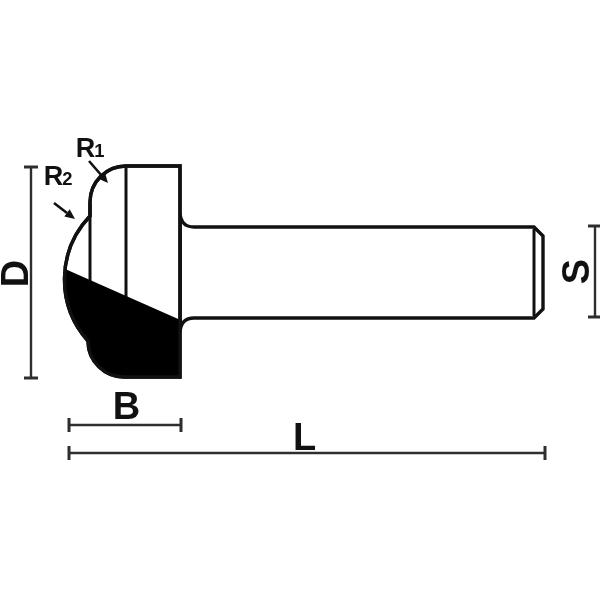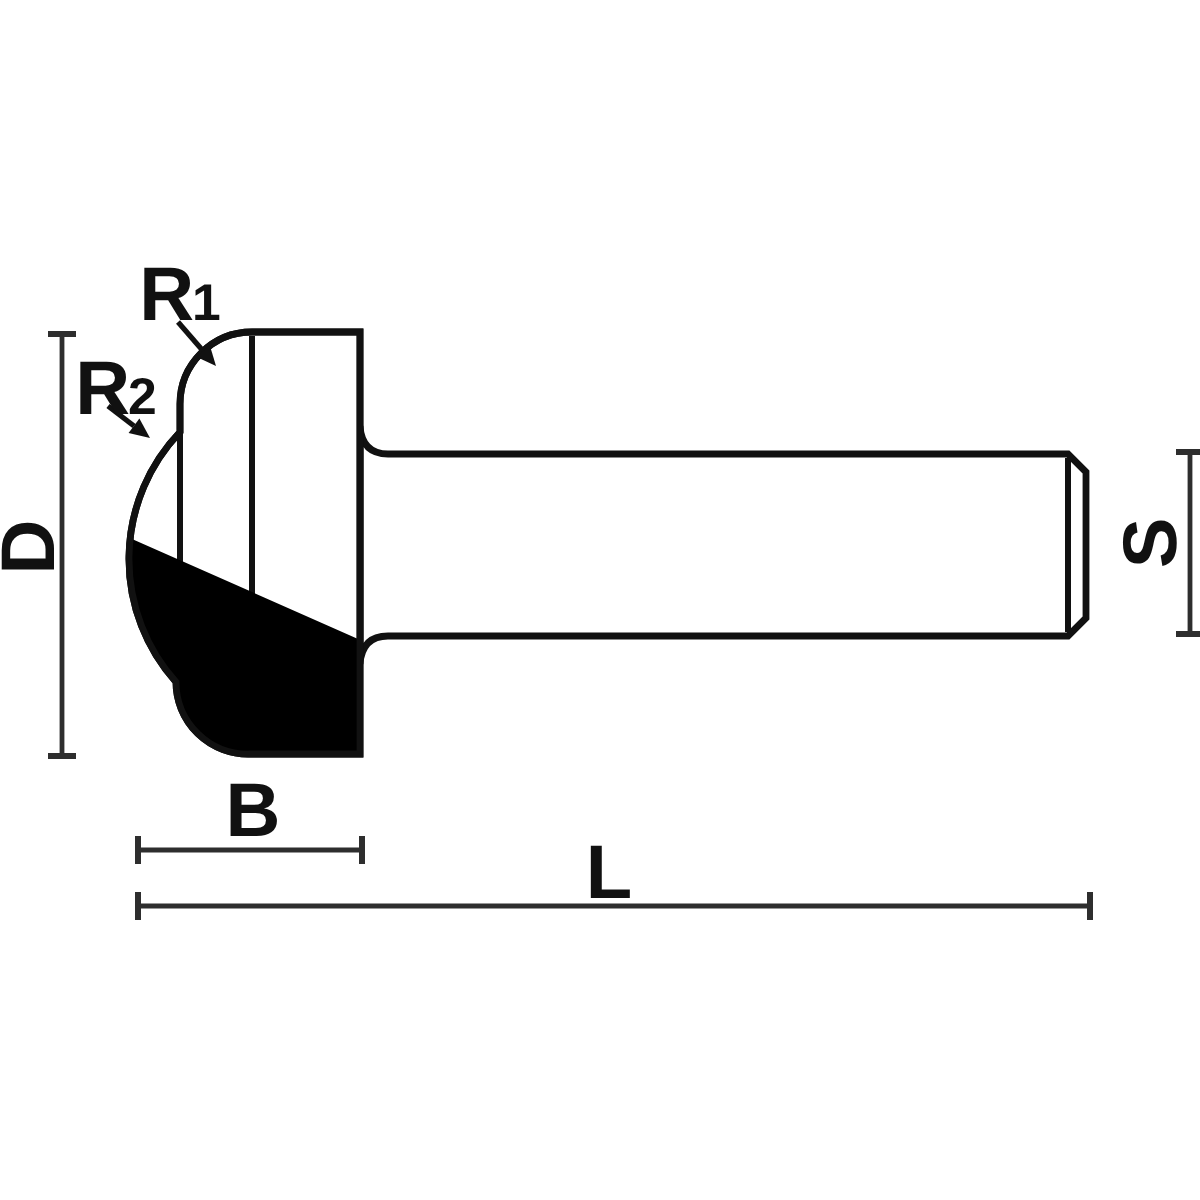--- a/index.html
+++ b/index.html
@@ -9,21 +9,21 @@
   }
   .canvas svg{position:absolute;left:0;top:0;}
   .lbl{
     position:absolute;font-weight:bold;color:var(--ink,#111);
     white-space:nowrap;line-height:1;letter-spacing:-1px;
     transform:translate(-50%,-50%);
   }
   .lbl.rot{transform:translate(-50%,-50%) rotate(-90deg);}
   .lbl .sub{font-size:0.68em;letter-spacing:0;}
   .fs38{font-size:38px;}
-  .fs30{font-size:38px;}
+  .fs30{font-size:27px;}
 </style>
 </head>
 <body>
 
 <div class="canvas" style="--ink: #111111; --fill: #000000; --dim: #2e2e2e; --bg: #ffffff;">
 
   <svg width="600" height="600" viewBox="0 0 600 600">
 
     <path d="M 180 213 Q 181 227 194 227 L 534 227 L 543 236 L 543 309 L 534 318 L 194 318 Q 181 318 180 332 Z" fill="#ffffff" stroke="var(--ink,#111)" stroke-width="3.4"></path>
 
@@ -70,21 +70,21 @@
     <g>
       <path d="M 54 203 L 67 213" stroke="var(--ink,#111)" stroke-width="2.6" fill="none"></path>
       <polygon points="75,219 64.3,216.5 69.7,209.3" fill="var(--ink,#111)"></polygon>
     </g>
   </svg>
 
   <div class="lbl fs30" style="left:90px;top:148px;">
     <span>R</span><span class="sub">1</span>
   </div>
 
-  <div class="lbl fs30" style="left:58px;top:195px;">
+  <div class="lbl fs30" style="left:58px;top:176px;">
     <span>R</span><span class="sub">2</span>
   </div>
 
   <div class="lbl rot fs38" style="left:15px;top:274px;">D</div>
 
   <div class="lbl rot fs38" style="left:576px;top:272px;">S</div>
 
   <div class="lbl fs38" style="left:126px;top:406px;">B</div>
 
   <div class="lbl fs38" style="left:304px;top:437px;">L</div>

